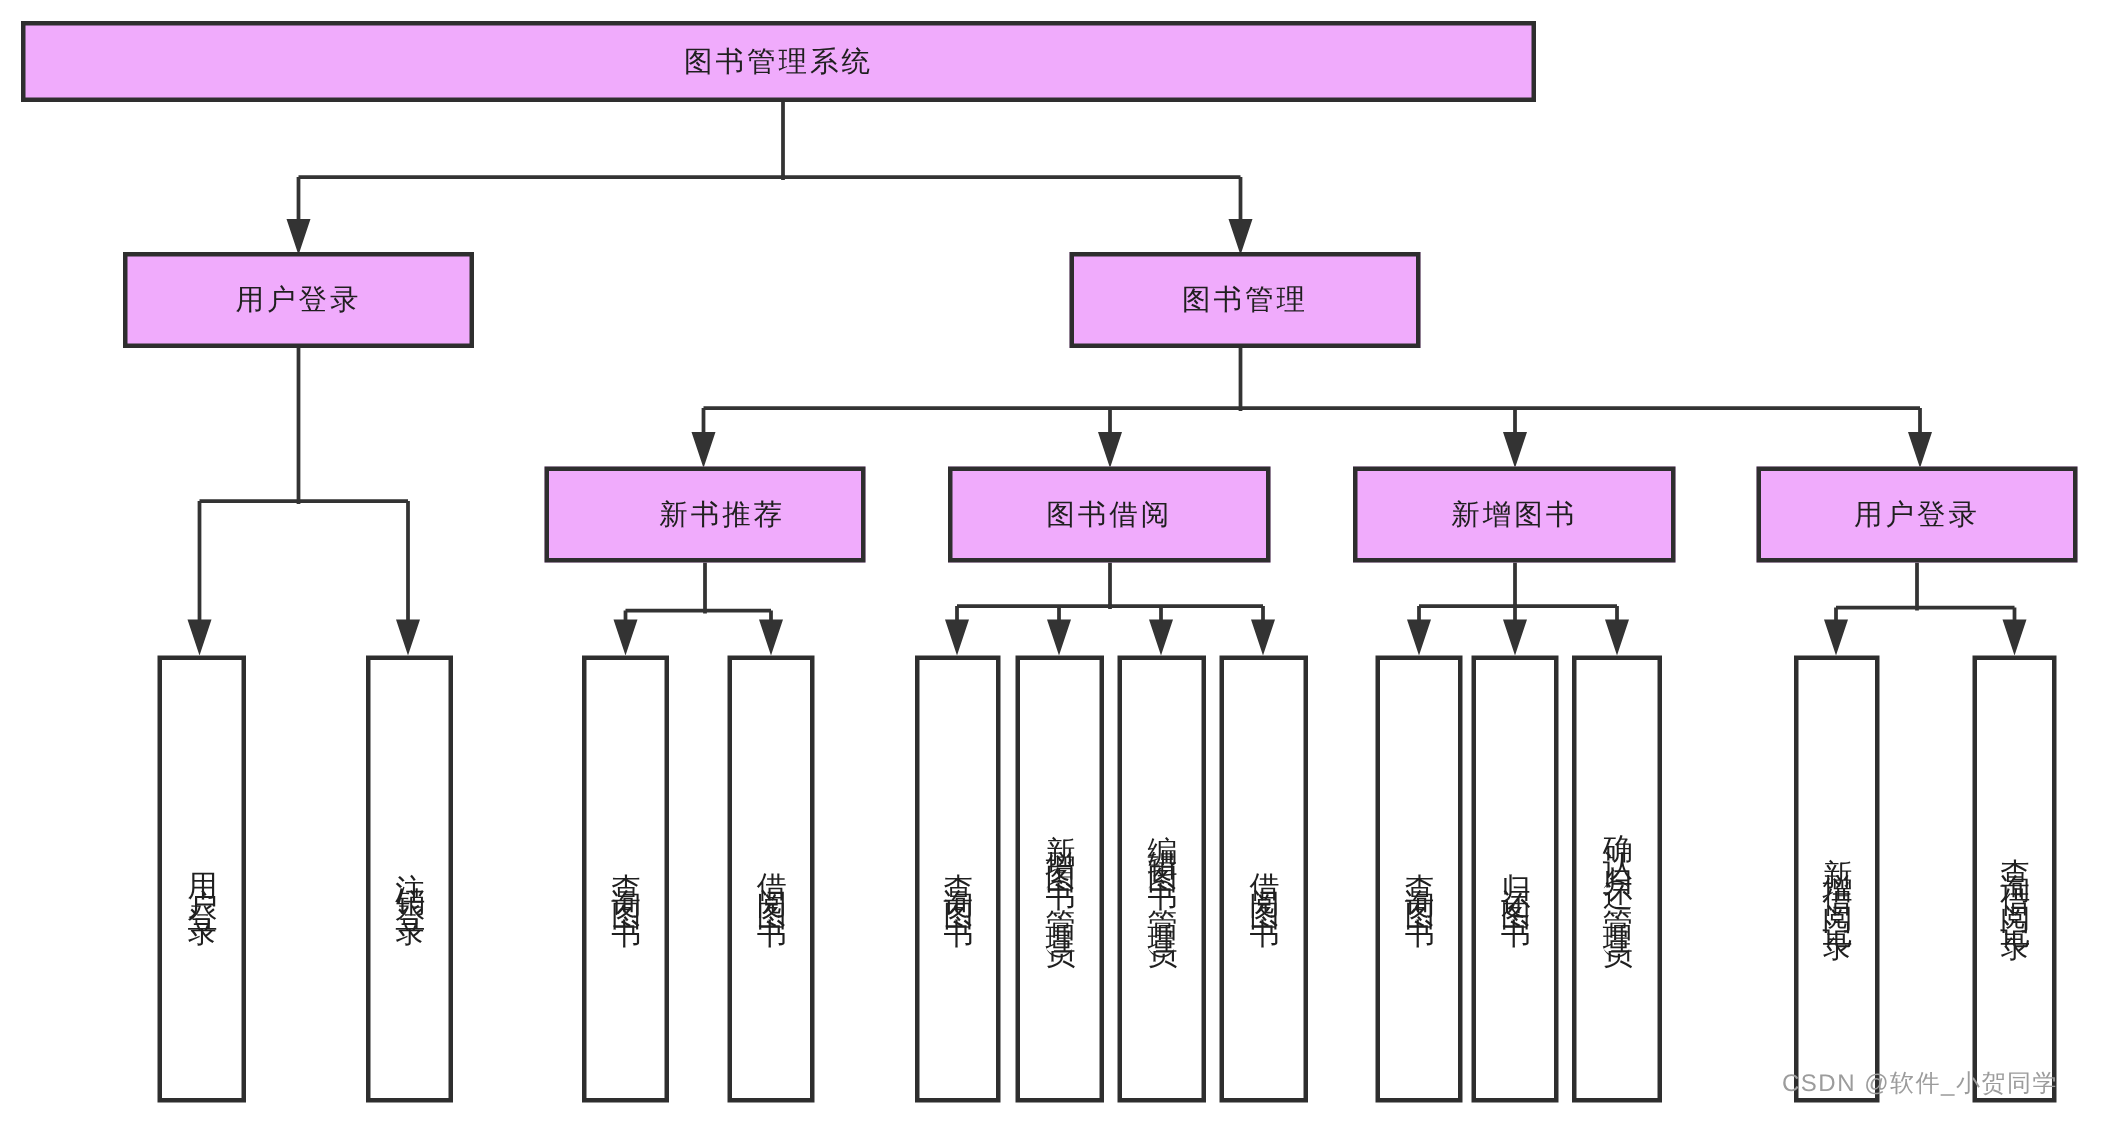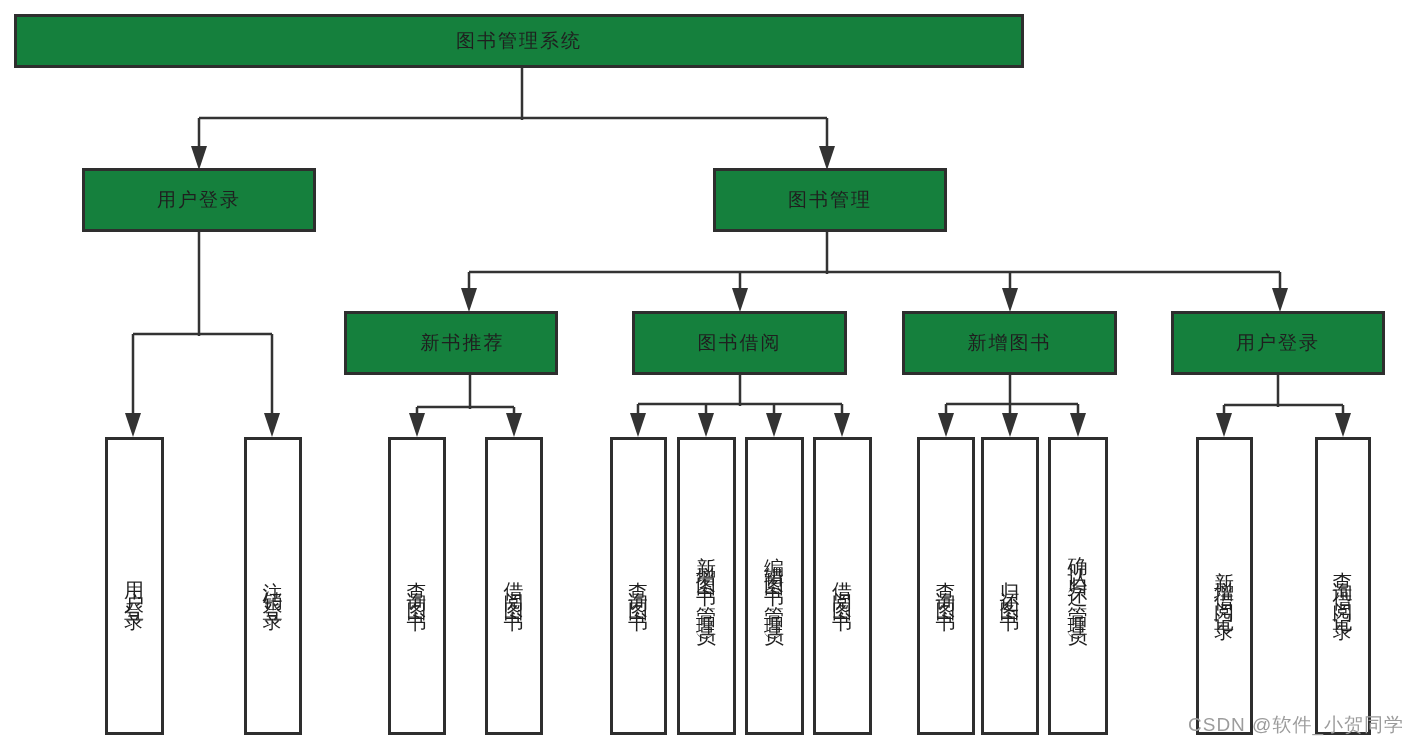--- a/index.html
+++ b/index.html
@@ -7,21 +7,21 @@
     position:relative;
     width:1405px;height:747px;
     background:#ffffff;
     font-family:"Liberation Sans","DejaVu Sans",sans-serif;
     overflow:hidden;
   }
   #wires{position:absolute;left:0;top:0;width:1405px;height:747px;}
   .hbox{
     position:absolute;
     box-sizing:border-box;
-    background:#15803d;
+    background:#f0abfc;
     border:3px solid #2e2e2e;
     display:flex;align-items:center;justify-content:center;
     font-size:19px;letter-spacing:2px;color:#1f1f1f;
     white-space:nowrap;
   }
   .vbox{
     position:absolute;
     top:437px;height:298px;
     box-sizing:border-box;
     background:#ffffff;
@@ -32,21 +32,21 @@
     writing-mode:vertical-rl;
     text-orientation:mixed;
     font-size:20px;
     letter-spacing:10px;
     line-height:1.1;
     color:#1f1f1f;
   }
   .watermark{
     position:absolute;
     left:1188px;top:712px;
-    font-size:19px;
+    font-size:16px;
     color:#9c9c9c;
     letter-spacing:1px;
     z-index:5;
     white-space:nowrap;
   }
 </style>
 </head>
 <body>
 
 <div id="stage">
@@ -69,21 +69,21 @@
              M938 413 L954 413 L946 437 Z M1002 413 L1018 413 L1010 437 Z
              M1070 413 L1086 413 L1078 437 Z
              M1216 413 L1232 413 L1224 437 Z M1335 413 L1351 413 L1343 437 Z"></path>
   </svg>
 
   <div class="hbox" style="left:14px;top:14px;width:1010px;height:54px;">图书管理系统</div>
 
   <div class="hbox" style="left:82px;top:168px;width:234px;height:64px;">用户登录</div>
   <div class="hbox" style="left:713px;top:168px;width:234px;height:64px;">图书管理</div>
 
-  <div class="hbox" style="left:344px;top:311px;width:214px;height:64px;padding-left:23px;">新书推荐</div>
+  <div class="hbox" style="left:363px;top:311px;width:214px;height:64px;padding-left:23px;">新书推荐</div>
   <div class="hbox" style="left:632px;top:311px;width:215px;height:64px;">图书借阅</div>
   <div class="hbox" style="left:902px;top:311px;width:215px;height:64px;">新增图书</div>
   <div class="hbox" style="left:1171px;top:311px;width:214px;height:64px;">用户登录</div>
 
   <div class="vbox" style="left:105px;width:59px;">
     <span class="vtext">用户登录</span>
   </div>
   <div class="vbox" style="left:244px;width:58px;">
     <span class="vtext">注销登录</span>
   </div>

